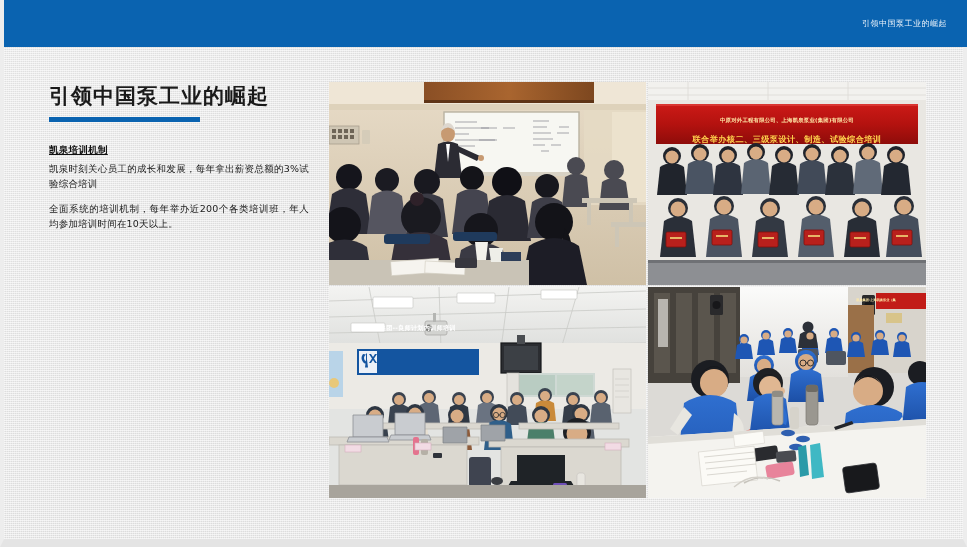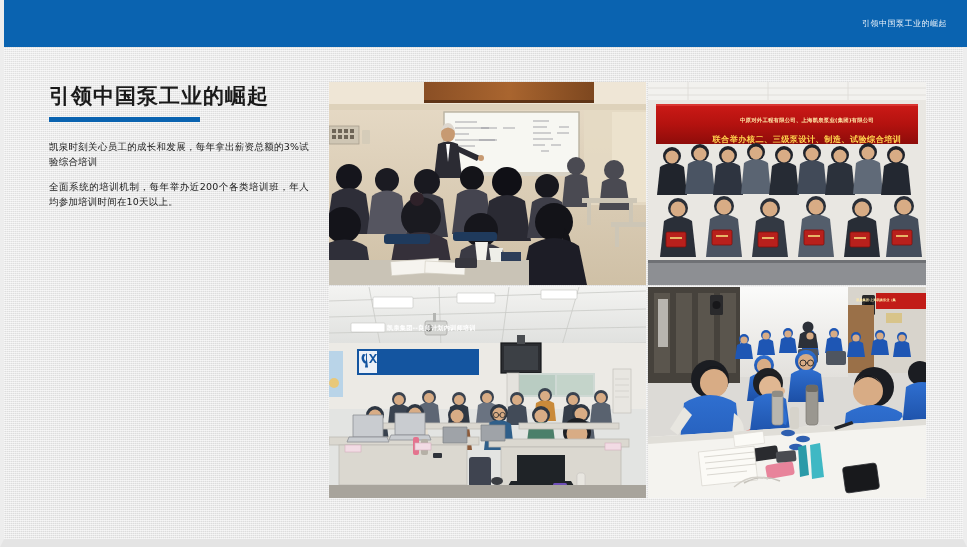--- a/index.html
+++ b/index.html
@@ -62,21 +62,21 @@
   
   .grid{
     position:absolute;left:325px;top:82px;width:597px;height:420px;
     display:grid;grid-template-columns:317px 278px;grid-template-rows:203px 211px;
     gap:2px 2px;
   }
   .photo{position:relative;overflow:hidden;background:#222;}
   .photo svg{display:block;width:100%;height:100%;}
   .cap{
     position:absolute;font-family:"DejaVu Sans","Liberation Sans",sans-serif;
-    white-space:nowrap;pointer-events:none;padding-left:20px;
+    white-space:nowrap;pointer-events:none;
   }
   
   .cap-red-1{
     left:5%;top:17%;width:90%;text-align:center;
     font-size:5.4px;font-weight:bold;color:#ffe9a8;letter-spacing:.2px;
   }
   .cap-red-2{
     left:3%;top:25.5%;width:94%;text-align:center;
     font-size:8.2px;font-weight:bold;color:#ffd24d;letter-spacing:.4px;
   }
@@ -96,20 +96,23 @@
 
 <div class="slide">
 
   <div class="header">
     <div class="header-slogan">引领中国泵工业的崛起</div>
   </div>
 
   <div class="left-col">
     <h1 class="page-title">引领中国泵工业的崛起</h1>
     <div class="title-rule"></div>
+    <div>
+      <span class="lead">凯泉培训机制</span>
+    </div>
     <p class="para">凯泉时刻关心员工的成长和发展，每年拿出薪资总额的3%试验综合培训</p>
     <p class="para">全面系统的培训机制，每年举办近200个各类培训班，年人均参加培训时间在10天以上。</p>
   </div>
 
   <div class="grid">
 
     <div class="photo">
       <svg viewBox="0 0 317 203" preserveAspectRatio="xMidYMid slice" xmlns="http://www.w3.org/2000/svg">
         <defs>
           <linearGradient id="cl-wall" x1="0" y1="0" x2="0" y2="1">

